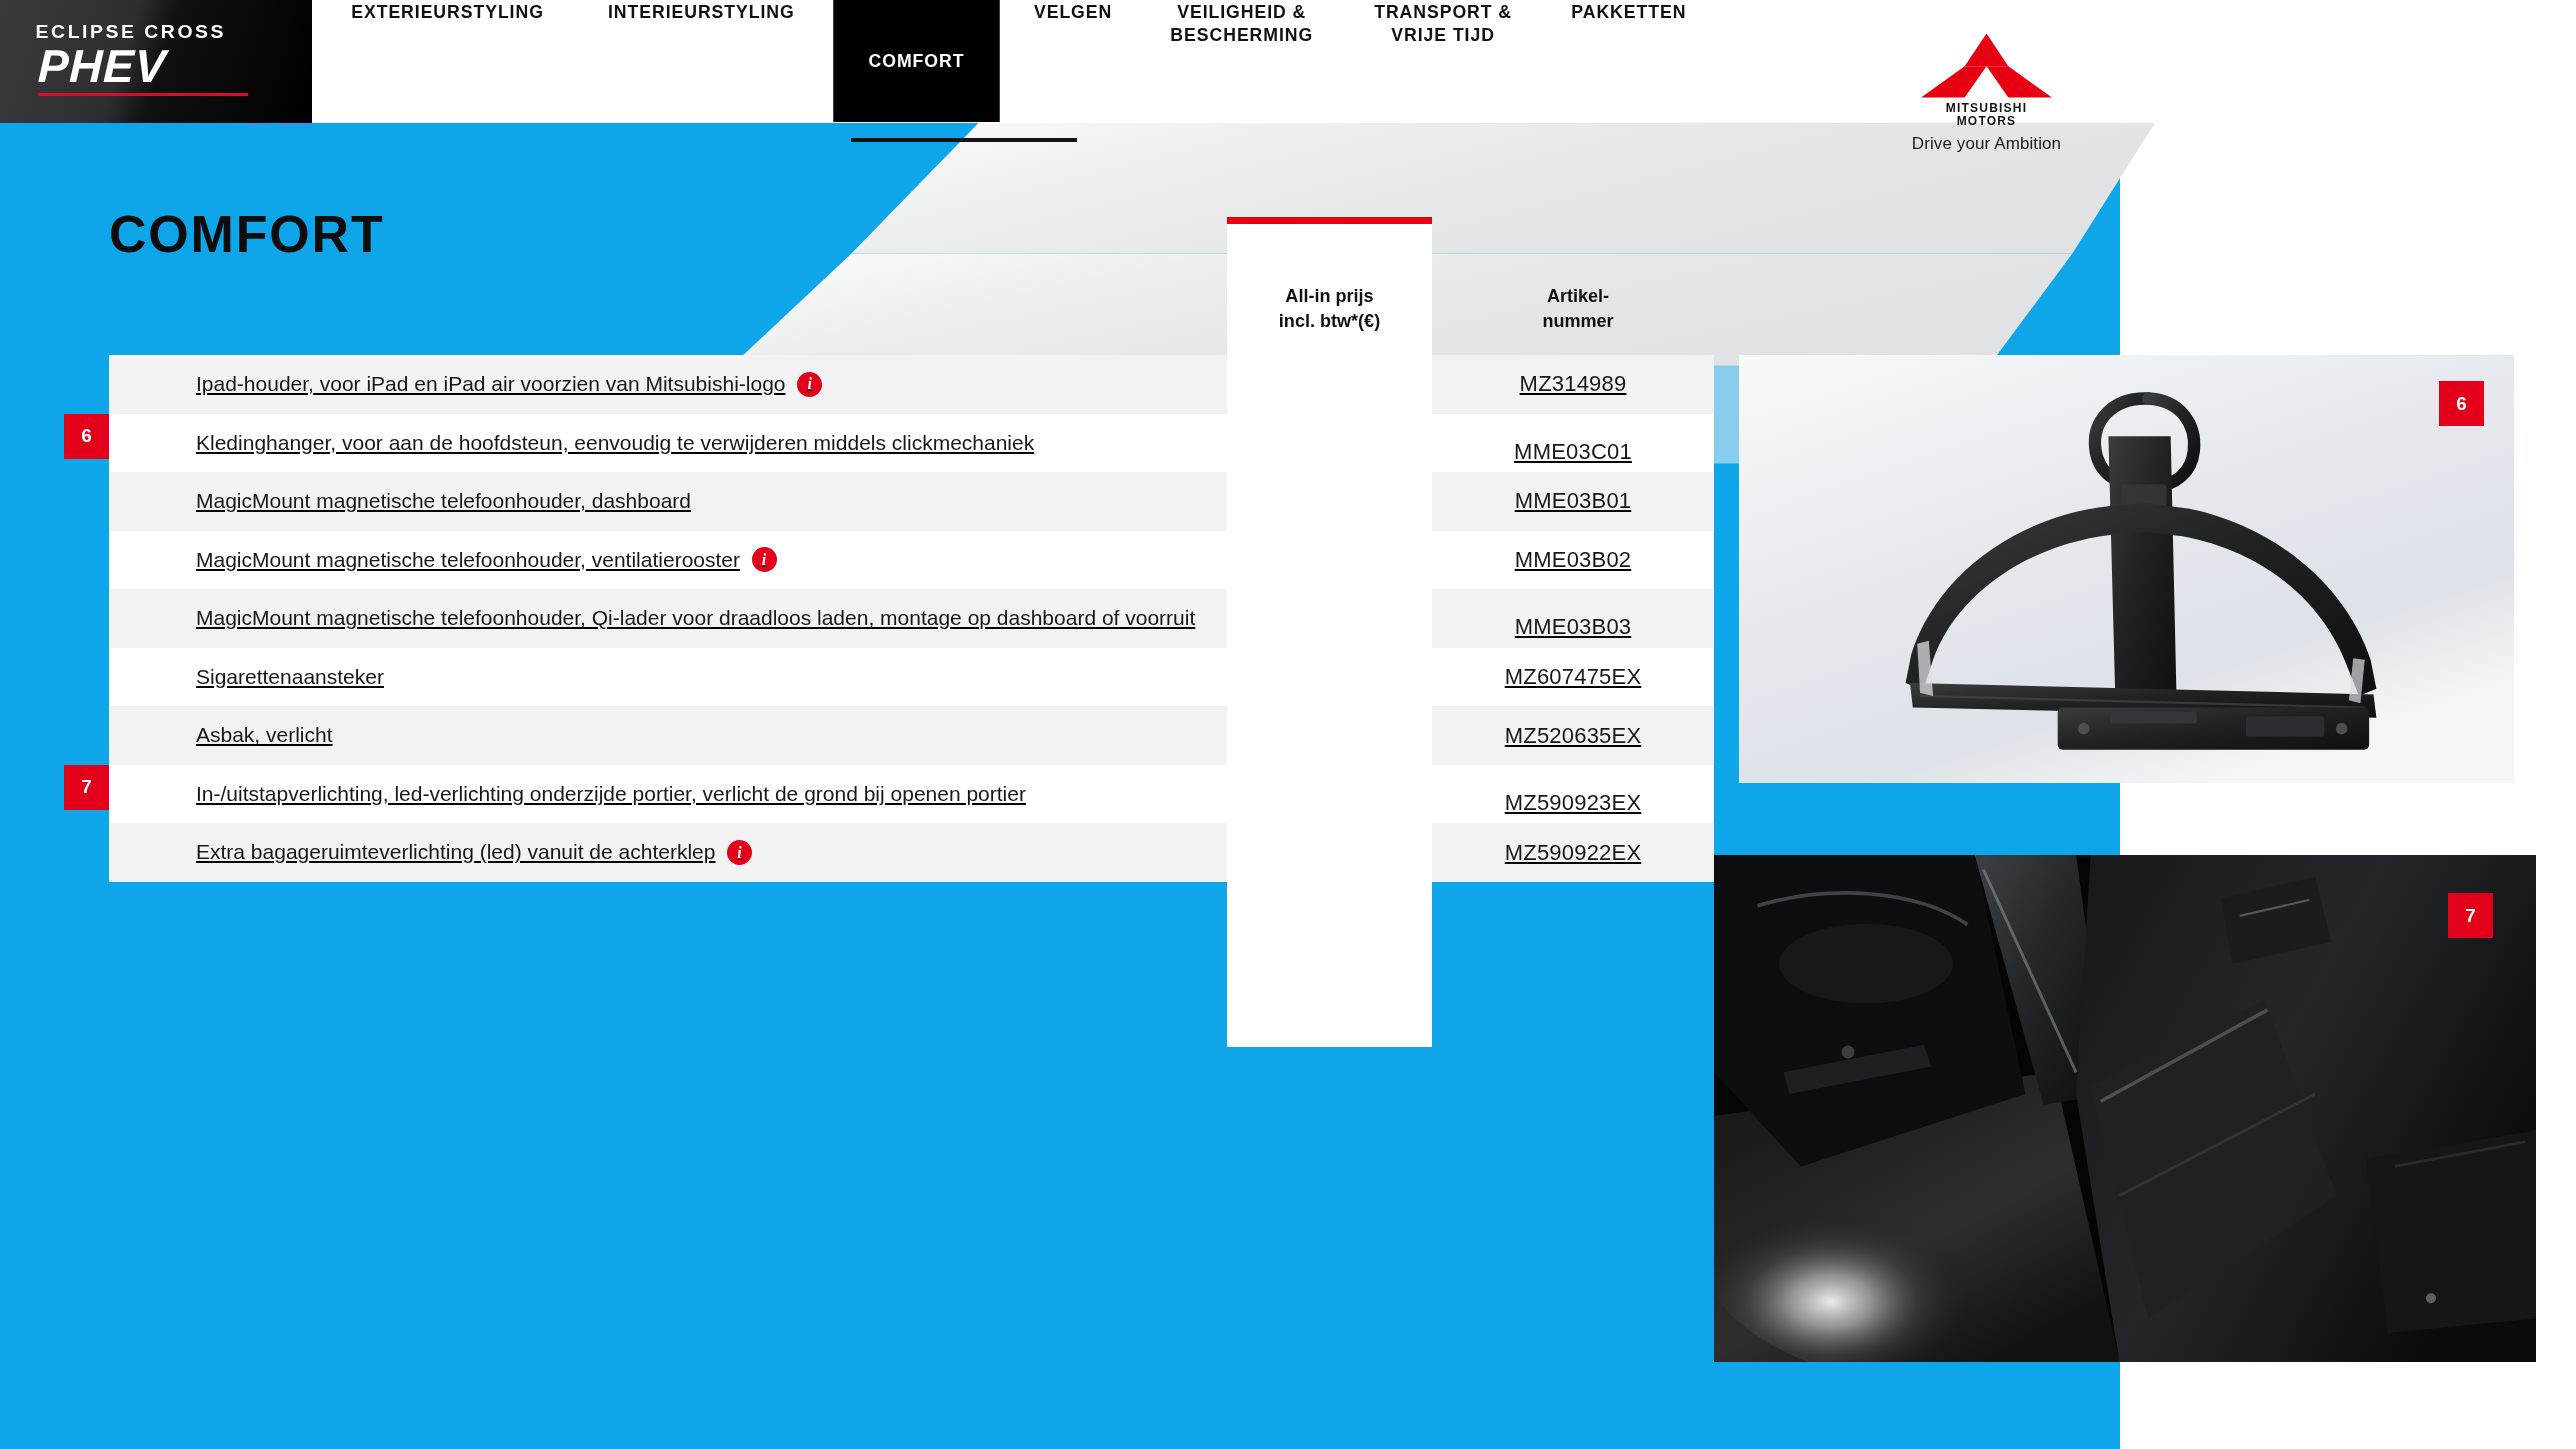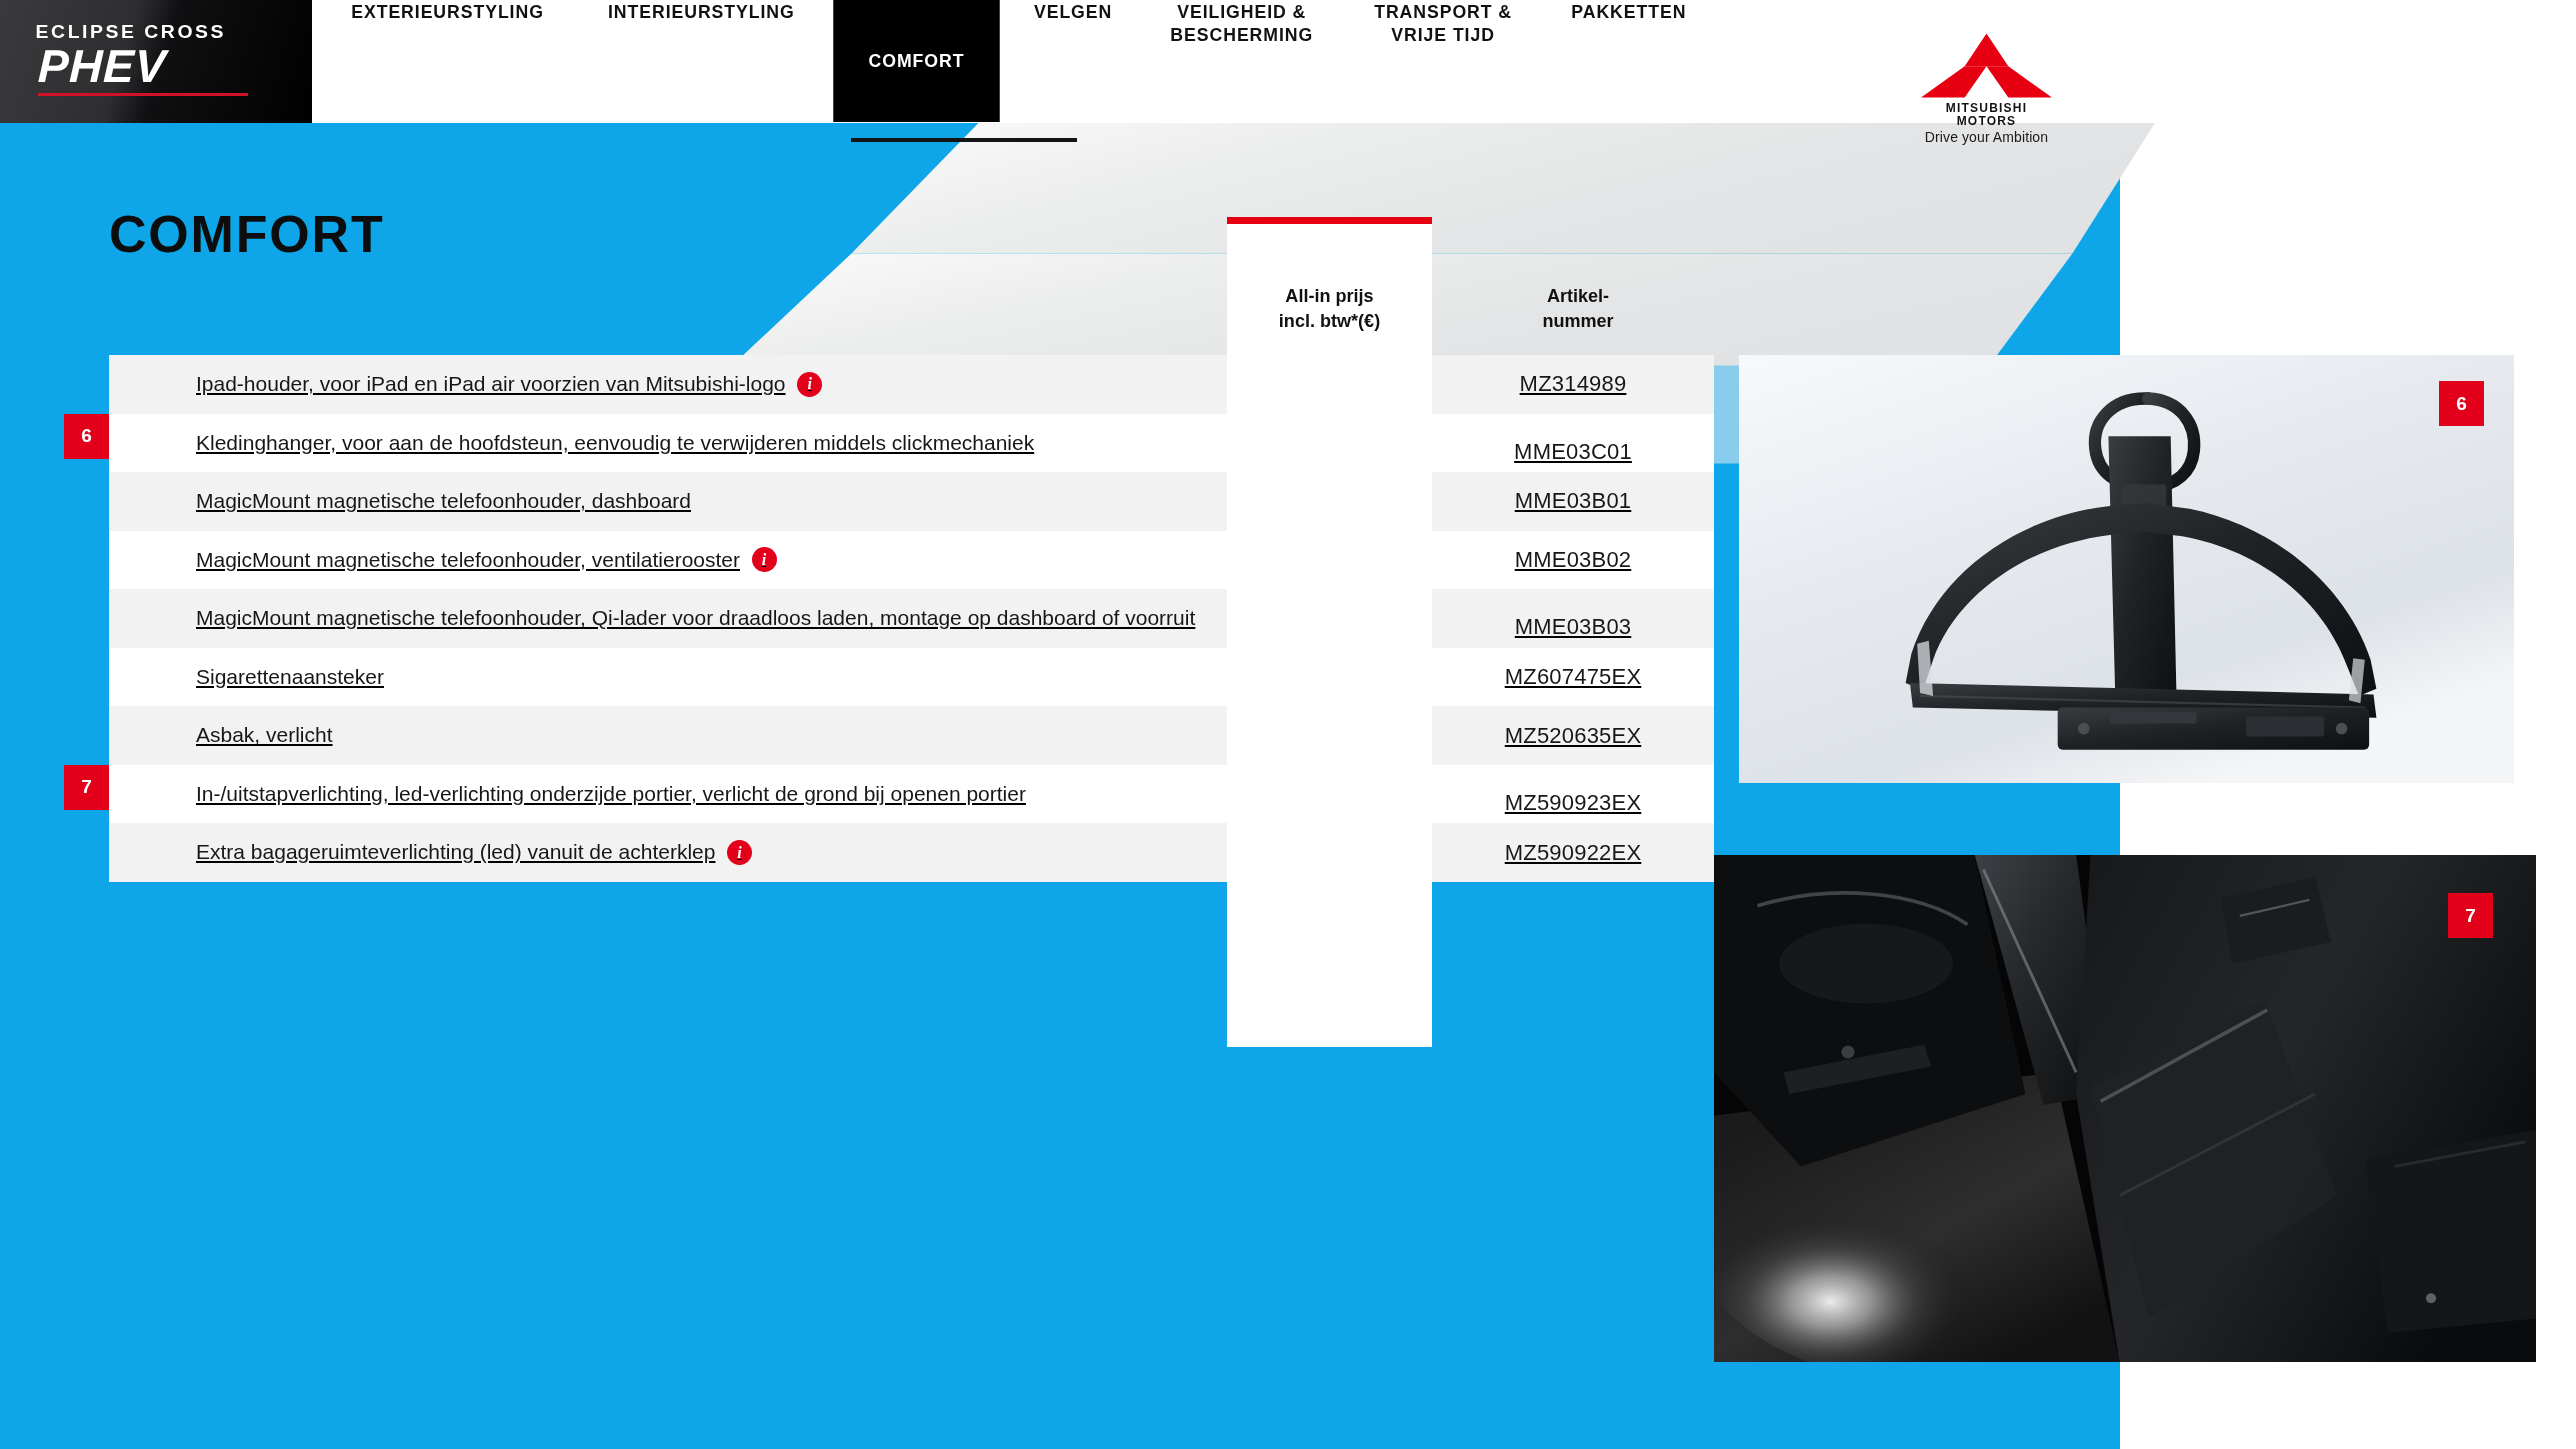--- a/index.html
+++ b/index.html
@@ -70,21 +70,21 @@
   .mmc-logo {
     position: absolute; right: 52px; top: 32px; width: 163px;
     text-align: center; z-index: 45;
   }
   .mmc-mark { width: 163px; height: 67px; display: block; }
   .mmc-name {
     font-size: 12px; font-weight: bold; color: #131313;
     letter-spacing: 1.2px; line-height: 1.12; margin-top: 2.9px;
   }
   .mmc-tag {
-    font-size: 14px; color: #1a1a1a; letter-spacing: 0.1px;
+    font-size: 17px; color: #1a1a1a; margin-top: 5px; letter-spacing: 0.1px;
   }
 
   
   .diag {
     position: absolute; left: 0; top: 0; width: 2576px; height: 507px;
     z-index: 1; pointer-events: none;
   }
 
   
   .page-title {

